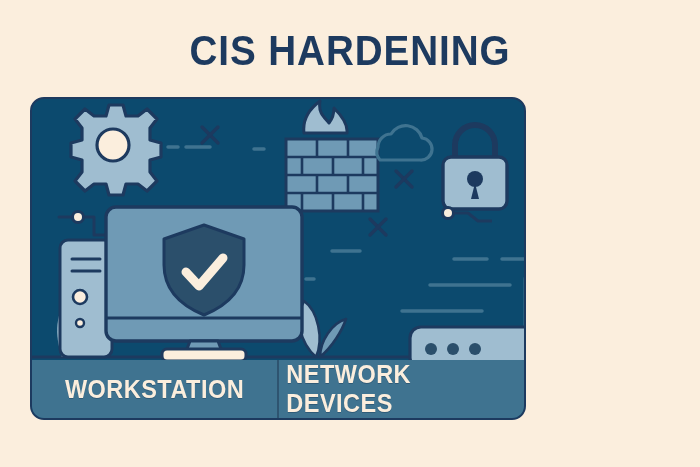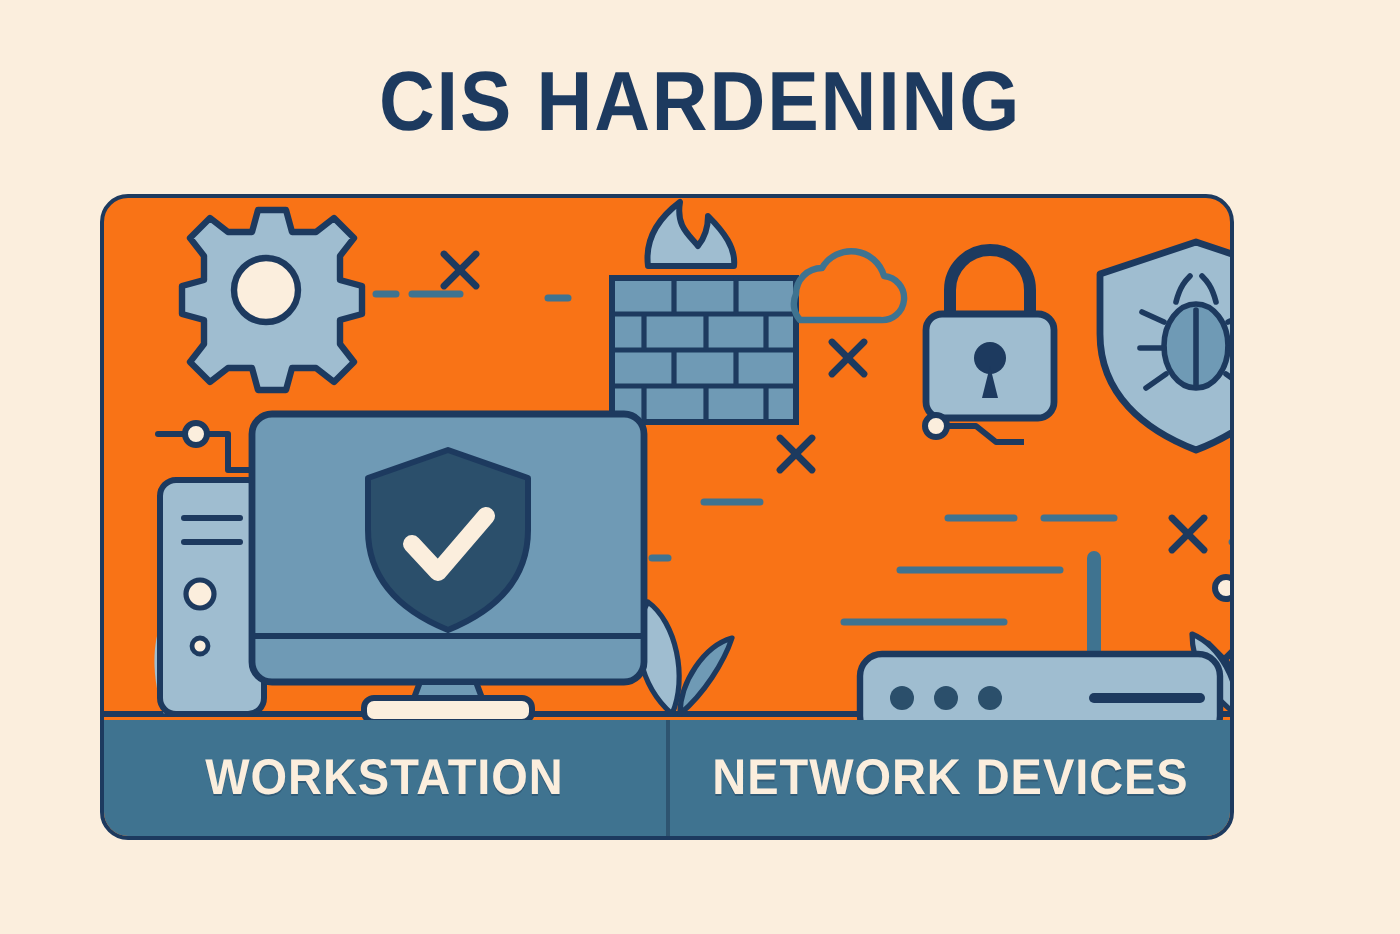--- a/index.html
+++ b/index.html
@@ -10,23 +10,23 @@
   }
   #stage{position:absolute;inset:0;width:700px;height:467px;padding-left:24px;}
   .title{
     position:absolute;left:0;top:30px;width:700px;text-align:center;
     font-size:42px;font-weight:bold;letter-spacing:1px;
     color:#1d3a5f;line-height:1;
     transform:scaleX(.92);transform-origin:center top;
     font-family:"Liberation Sans", sans-serif;
   }
   .card{
-    position:absolute;left:50px;top:97px;width:567px;height:323px;
+    position:absolute;left:30px;top:97px;width:496px;height:323px;
     border:2px solid #1d3a5f;border-radius:14px;
-    background:#f97316;box-sizing:border-box;overflow:hidden;
+    background:#0c4a6e;box-sizing:border-box;overflow:hidden;
   }
   .banner{
     position:absolute;left:0;bottom:0;width:100%;height:58px;
     background:#3f7390;display:flex;align-items:center;
   }
   .banner-cell{
     flex:1;display:flex;align-items:center;justify-content:center;height:100%;
     color:#fbeedd;font-size:25px;font-weight:bold;letter-spacing:.5px;
     transform:scaleX(.94);
     text-shadow:0 1px 0 rgba(20,45,75,.35);

